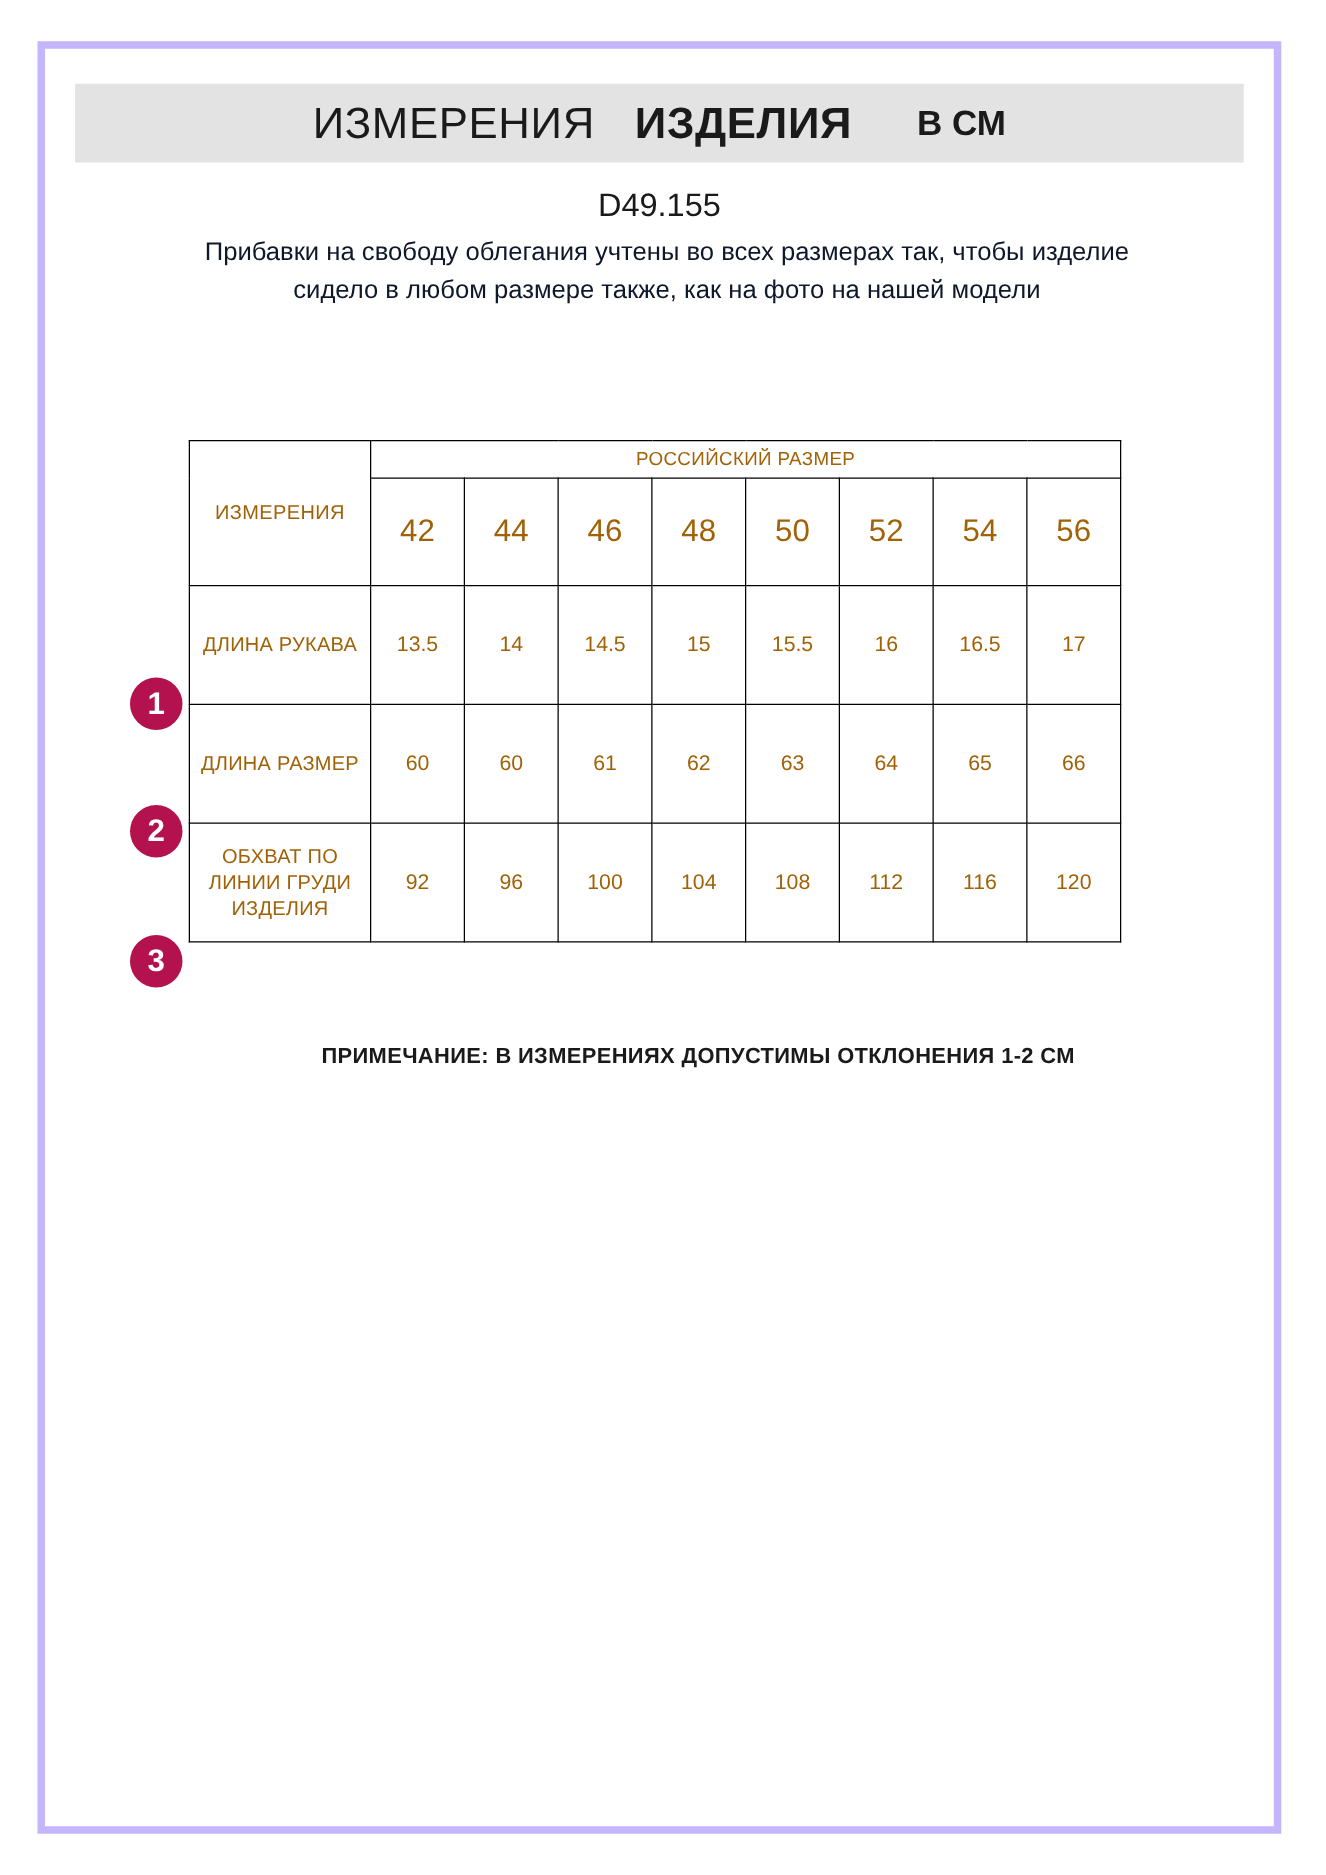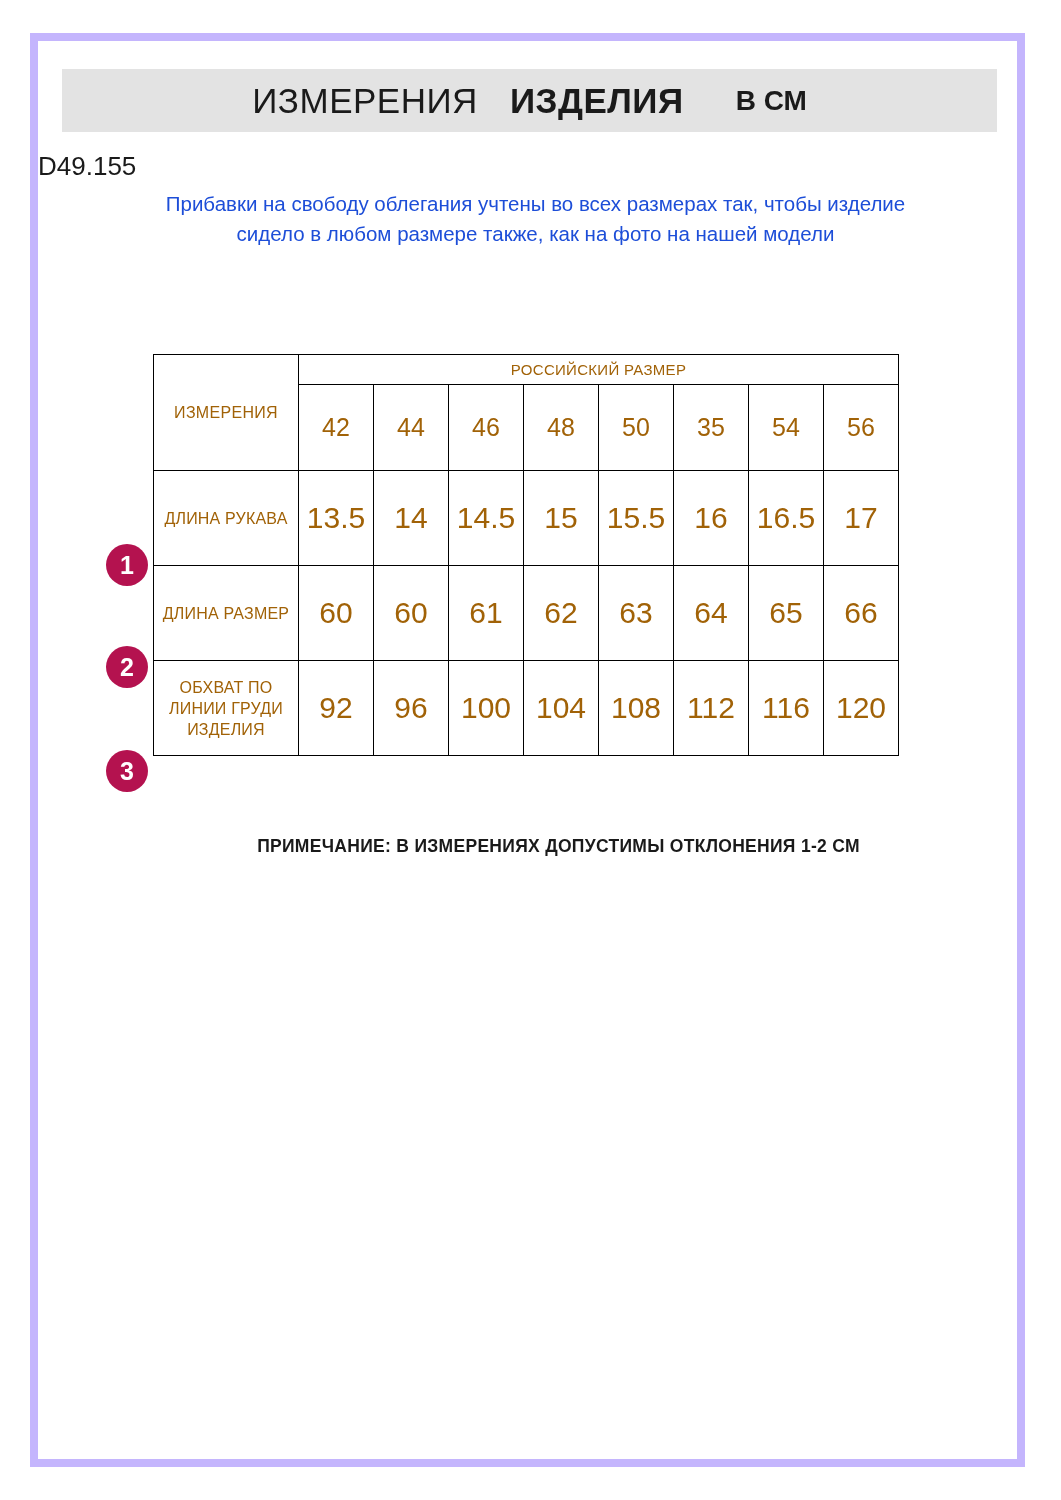--- a/index.html
+++ b/index.html
@@ -13,21 +13,21 @@
     font-family: "Liberation Sans", sans-serif;
     color: #1a1a1a;
     position: relative;
   }
   .page-frame {
     position: absolute;
     left: 30px;
     top: 33px;
     width: 995px;
     height: 1434px;
-    border: 8px solid #c4b5fd;
+    border: 6px solid #c4b5fd;
     box-sizing: border-box;
   }
   .content {
     position: absolute;
     left: 0;
     top: 0;
     width: 100%;
   }
   
   .header-band {
@@ -59,32 +59,33 @@
     font-weight: bold;
     color: #1a1a1a;
     margin-left: 52px;
   }
   
   .article-code {
     position: absolute;
     top: 110px;
     left: 0;
     width: 100%;
+    text-align: center;
     font-size: 26px;
     color: #1a1a1a;
   }
   .description {
     position: absolute;
     top: 148px;
     left: 110px;
     width: 775px;
     text-align: center;
     font-size: 20.5px;
     line-height: 30px;
-    color: #1d4ed8;
+    color: #0f172a;
   }
   
   .table-wrap {
     position: absolute;
     top: 313px;
     left: 115px;
     width: 745px;
   }
   table.meas {
     border-collapse: collapse;
@@ -114,21 +115,21 @@
     font-size: 25px;
     font-weight: bold;
     height: 85px;
   }
   .row-label {
     font-size: 16px;
     line-height: 21px;
     letter-spacing: 0.2px;
   }
   .val {
-    font-size: 30px;
+    font-size: 17px;
   }
   tr.data-row td { height: 94px; }
   
   .markers {
     position: absolute;
     left: 68px;
     top: 313px;
     width: 50px;
   }
   .marker {
@@ -200,21 +201,21 @@
           <tr>
             <td rowspan="2" class="meas-head">ИЗМЕРЕНИЯ</td>
             <td colspan="8" class="ru-size-head">РОССИЙСКИЙ РАЗМЕР</td>
           </tr>
           <tr>
             <td class="size-num">42</td>
             <td class="size-num">44</td>
             <td class="size-num">46</td>
             <td class="size-num">48</td>
             <td class="size-num">50</td>
-            <td class="size-num">35</td>
+            <td class="size-num">52</td>
             <td class="size-num">54</td>
             <td class="size-num">56</td>
           </tr>
 
           <tr class="data-row">
             <td class="row-label">ДЛИНА РУКАВА</td>
             <td class="val">13.5</td>
             <td class="val">14</td>
             <td class="val">14.5</td>
             <td class="val">15</td>

